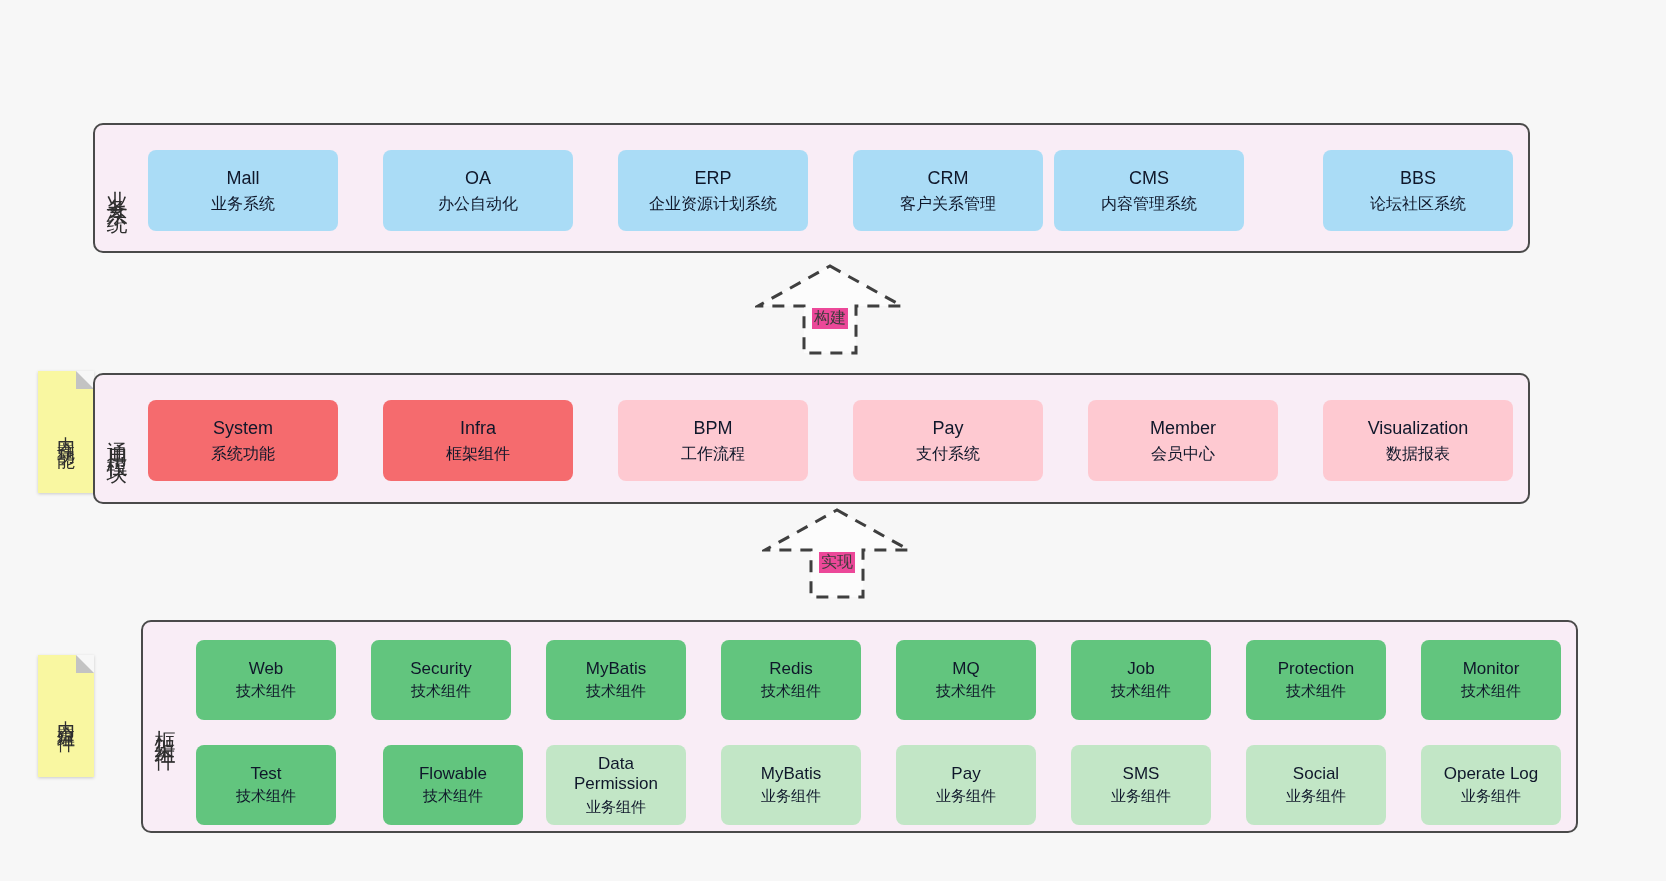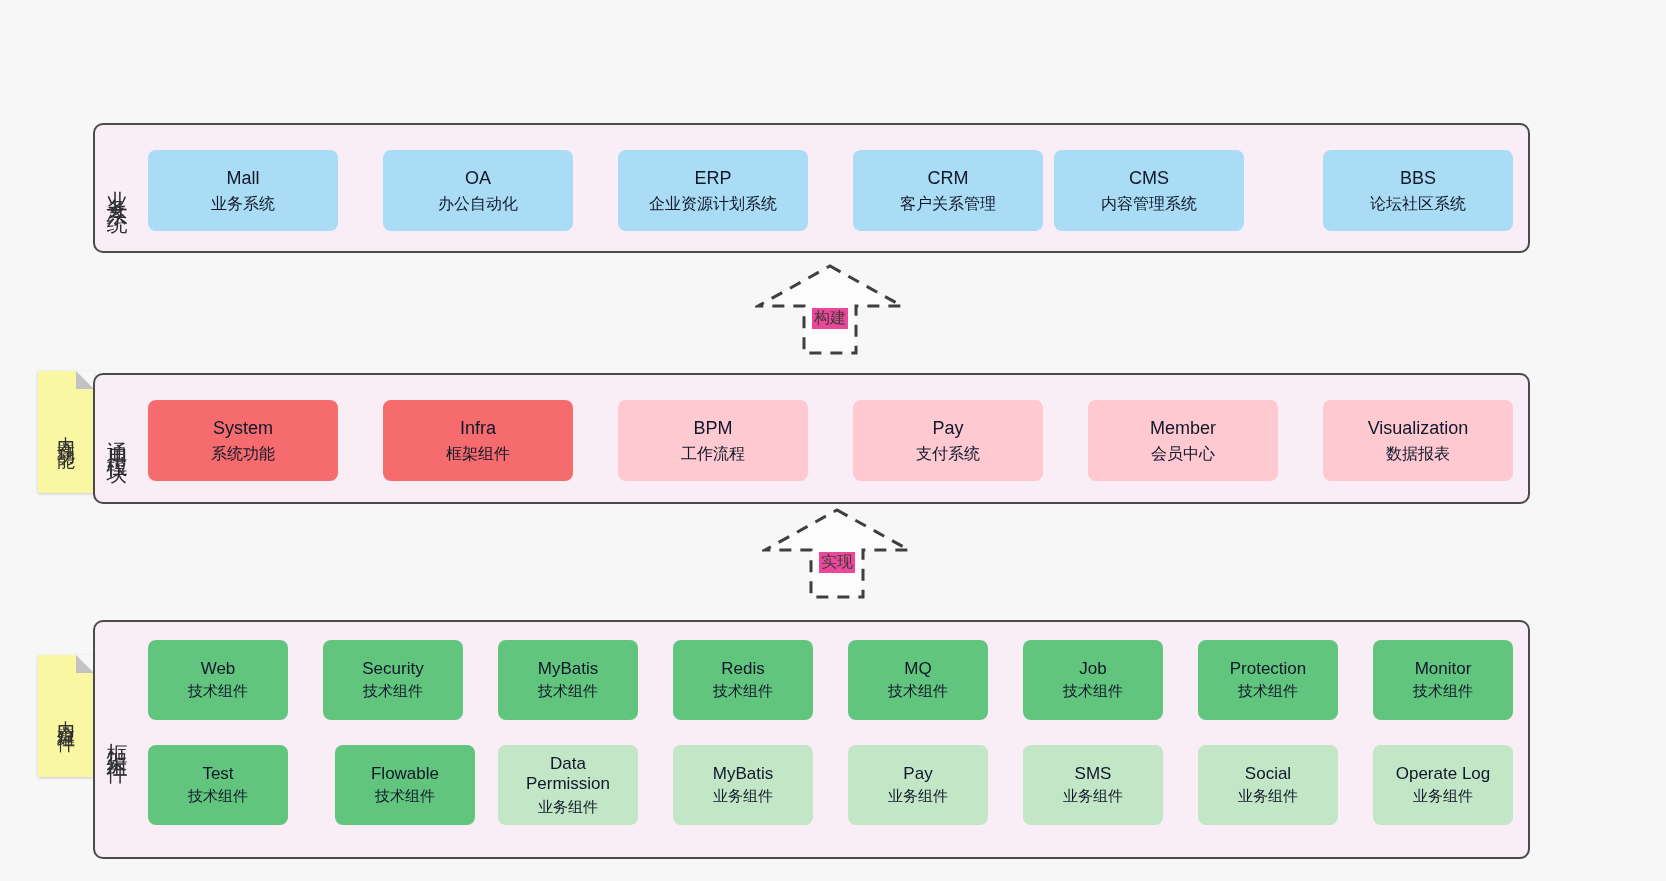--- a/index.html
+++ b/index.html
@@ -16,21 +16,21 @@
   
   .layer{
     position:absolute;left:93px;width:1437px;
     background:#f9edf6;
     border:2px solid #4a4a4a;
     border-radius:10px;
     box-sizing:border-box;
   }
   .layer-business{top:123px;height:130px;}
   .layer-modules{top:373px;height:131px;}
-  .layer-framework{top:620px;height:239px;}
+  .layer-framework{top:620px;height:213px;margin-left:48px;}
   
   .vlabel{
     position:absolute;left:12px;top:50%;
     transform:translateY(-50%);
     writing-mode:vertical-rl;text-orientation:upright;
     font-size:21px;line-height:1;letter-spacing:7px;
     color:#2e2e2e;white-space:nowrap;
   }
   
   .box{

